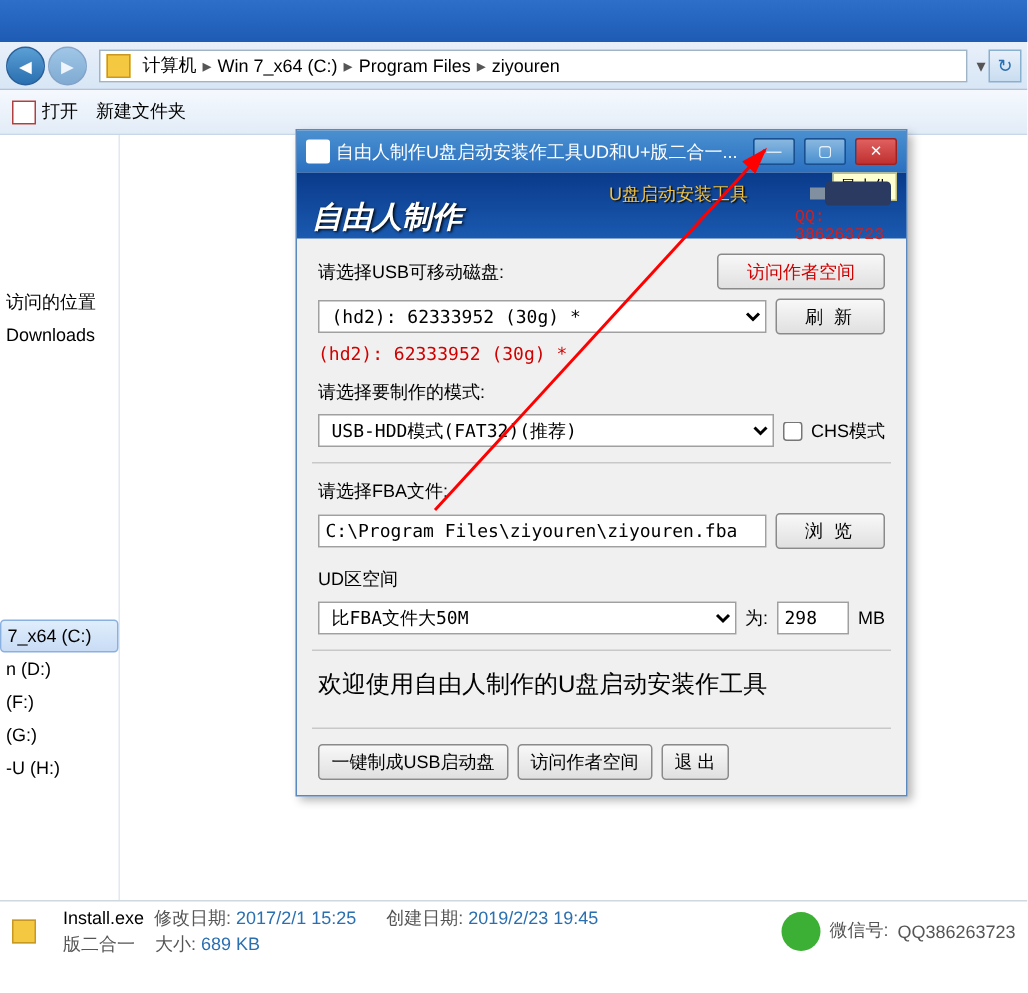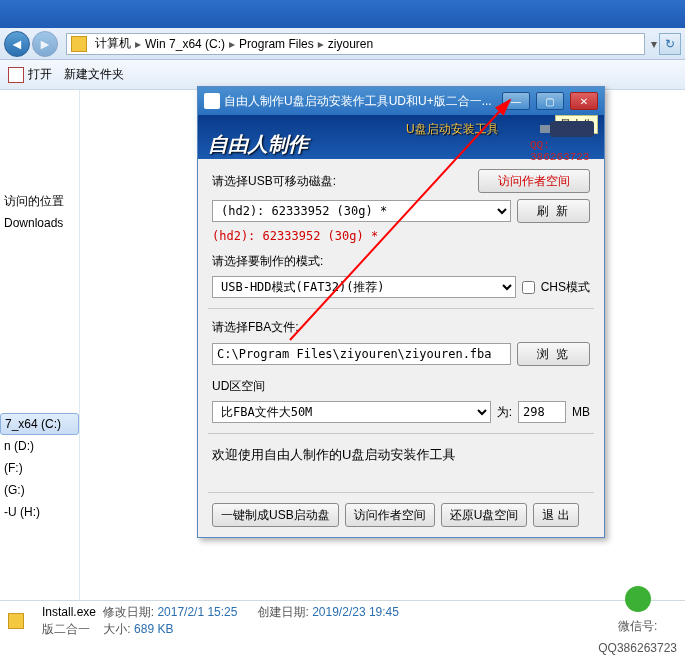--- a/index.html
+++ b/index.html
@@ -26,21 +26,21 @@
 .file-area { flex: 1; position: relative; padding: 10px; }
 .file-item { position: absolute; left: 110px; top: 0; width: 70px; text-align: center; }
 .file-icon { width: 42px; height: 42px; margin: 0 auto 4px; }
 .file-icon-box { width: 42px; height: 42px; background: linear-gradient(#5a9fd4,#2a6fb0); border-radius: 6px; display: flex; align-items: center; justify-content: center; color: #fff; font-size: 24px; }
 .file-item.partial { left: 186px; }
 
 .status-bar { display: flex; align-items: center; height: 40px; border-top: 1px solid #d0d8e0; padding: 0 8px; gap: 18px; font-size: 12px; color: #555; }
 .status-bar .ico { width: 16px; height: 16px; background: #f5c842; border: 1px solid #c89820; }
 .status-bar .dates { color: #2a6fb0; }
 .status-bar .fname { color: #000; }
-.wechat { display: flex; align-items: center; gap: 6px; margin-left: auto; flex-direction: column; }
+.wechat { display: flex; align-items: center; gap: 6px; margin-left: auto; }
 .wechat-ico { width: 26px; height: 26px; border-radius: 50%; background: #3cb034; position: relative; }
 
 
 .dialog { position: absolute; left: 197px; top: 86px; width: 408px; background: #f0f0f0; border: 1px solid #5a88c0; box-shadow: 3px 3px 6px rgba(0,0,0,.3); }
 .dlg-title { height: 28px; background: linear-gradient(#4a90d0, #2a70c0); color: #fff; display: flex; align-items: center; padding: 0 6px; gap: 4px; font-size: 12px; }
 .dlg-title-ico { width: 16px; height: 16px; background: #fff; border-radius: 2px; }
 .dlg-title-txt { flex: 1; white-space: nowrap; overflow: hidden; text-overflow: ellipsis; }
 .win-btn { width: 28px; height: 18px; border: 1px solid #1a5090; background: linear-gradient(#8ab8e0,#4a90d0); color: #fff; font-size: 10px; display: flex; align-items: center; justify-content: center; margin-left: 2px; border-radius: 2px; }
 .win-btn.close { background: linear-gradient(#e06060,#c03030); border-color: #a02020; }
 
@@ -54,21 +54,21 @@
 
 .dlg-body { padding: 10px 14px; }
 .row { margin-bottom: 6px; display: flex; align-items: center; gap: 6px; }
 .row-top { justify-content: space-between; }
 .label { font-size: 12px; }
 select, input[type="text"] { font-family: SimSun, monospace; font-size: 12px; height: 22px; border: 1px solid #a0a0a0; background: #fff; padding: 0 4px; }
 .btn { font-size: 12px; height: 24px; padding: 0 12px; border: 1px solid #8a8a8a; background: linear-gradient(#f8f8f8,#e0e0e0); border-radius: 3px; letter-spacing: 2px; }
 .btn-sm { height: 24px; padding: 0 19px; }
 .hint-red { color: #d00000; font-family: SimSun, monospace; font-size: 12px; margin: 2px 0 10px 0; }
 .sep { height: 1px; background: #c8c8c8; margin: 10px -4px; }
-.welcome { margin: 12px 0 28px; font-size: 13px; }
+.welcome { margin: 12px 0 18px; font-size: 16px; }
 .action-row { display: flex; gap: 6px; margin-top: 6px; }
 .action-row .btn { flex: 0 0 auto; padding: 0 8px; letter-spacing: 0; }
 .credit { font-size: 12px; color: #666; margin-top: 8px; border-top: 1px solid #c0c0c0; padding-top: 4px; }
 .chk { width: 13px; height: 13px; }
 
 
 .arrow-svg { position: absolute; left: 270px; top: 90px; width: 260px; height: 260px; pointer-events: none; }
 </style>
 </head>
 <body>
@@ -196,21 +196,20 @@
 
     <div class="sep"></div>
 
     <div class="welcome">欢迎使用自由人制作的U盘启动安装作工具</div>
 
     <div class="sep"></div>
 
     <div class="action-row">
       <button class="btn">一键制成USB启动盘</button>
       <button class="btn">访问作者空间</button>
-      <button class="btn">还原U盘空间</button>
       <button class="btn">退   出</button>
     </div>
 
   </div>
 </div>
 
 <svg class="arrow-svg">
   <defs>
       <marker id="ah" markerWidth="10" markerHeight="10" refX="8" refY="3" orient="auto">
         <path d="M0,0 L9,3 L0,6 Z" fill="#ff0000"></path>

